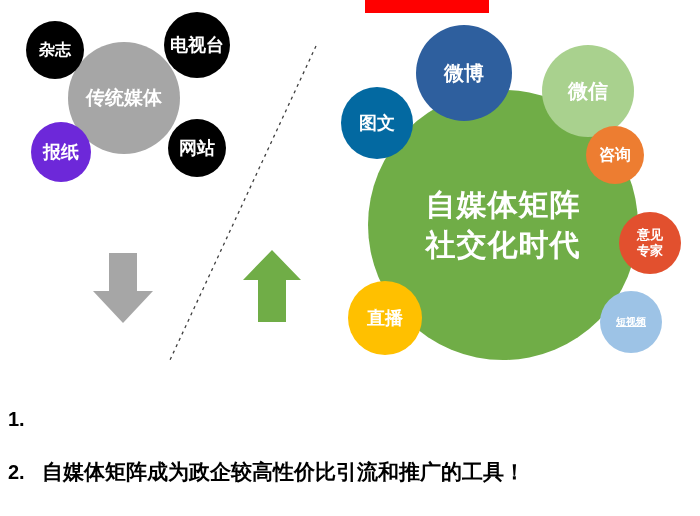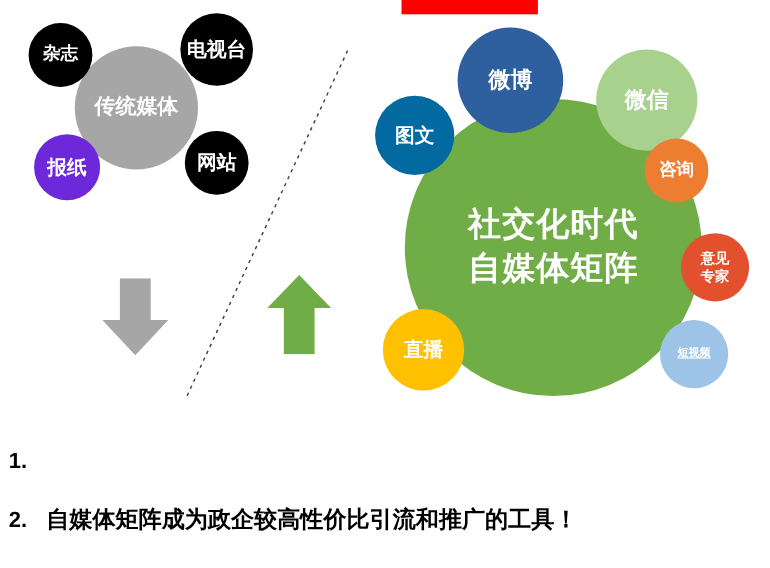--- a/index.html
+++ b/index.html
@@ -100,22 +100,22 @@
 
   <svg class="arrow-svg" style="left:93px;top:253px;" width="60" height="70">
     <polygon points="16,0 44,0 44,38 60,38 30,70 0,38 16,38" style="fill: rgb(166, 166, 166);"></polygon>
   </svg>
 
   <svg class="arrow-svg" style="left:243px;top:250px;" width="58" height="72">
     <polygon points="29,0 58,30 43,30 43,72 15,72 15,30 0,30" style="fill: rgb(112, 173, 71);"></polygon>
   </svg>
 
   <div class="circle c-main" style="background-color: rgb(112, 173, 71);">
+    <span>自媒体矩阵</span>
     <span>社交化时代</span>
-    <span>自媒体矩阵</span>
   </div>
   <div class="circle c-weibo" style="background-color: rgb(46, 95, 158); text-align: center;">
     <span>微博</span>
   </div>
   <div class="circle c-weixin" style="background-color: rgb(169, 209, 142);">
     <span>微信</span>
   </div>
   <div class="circle c-tuwen" style="background-color: #0369a1;">
     <span>图文</span>
   </div>

